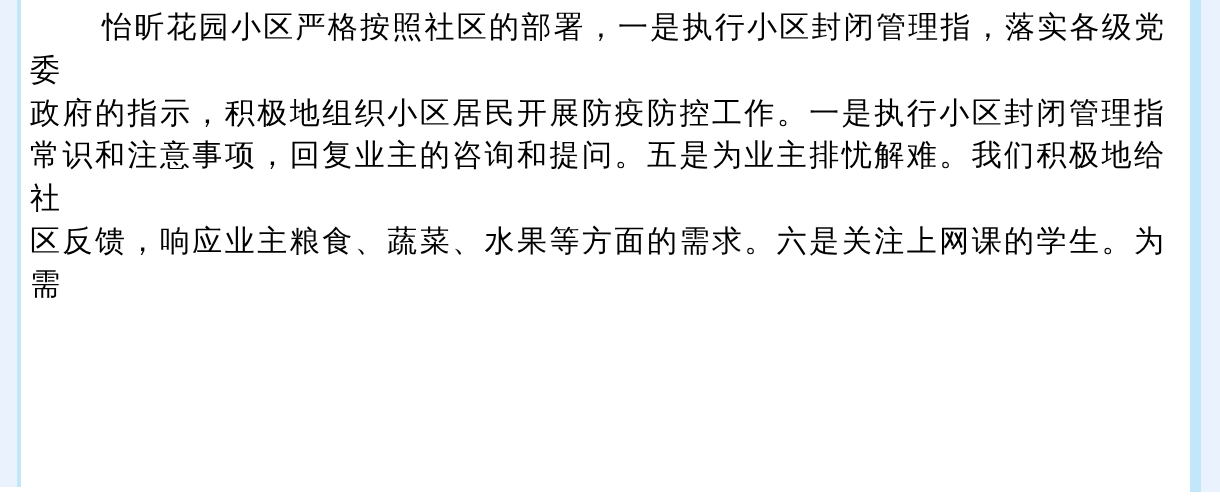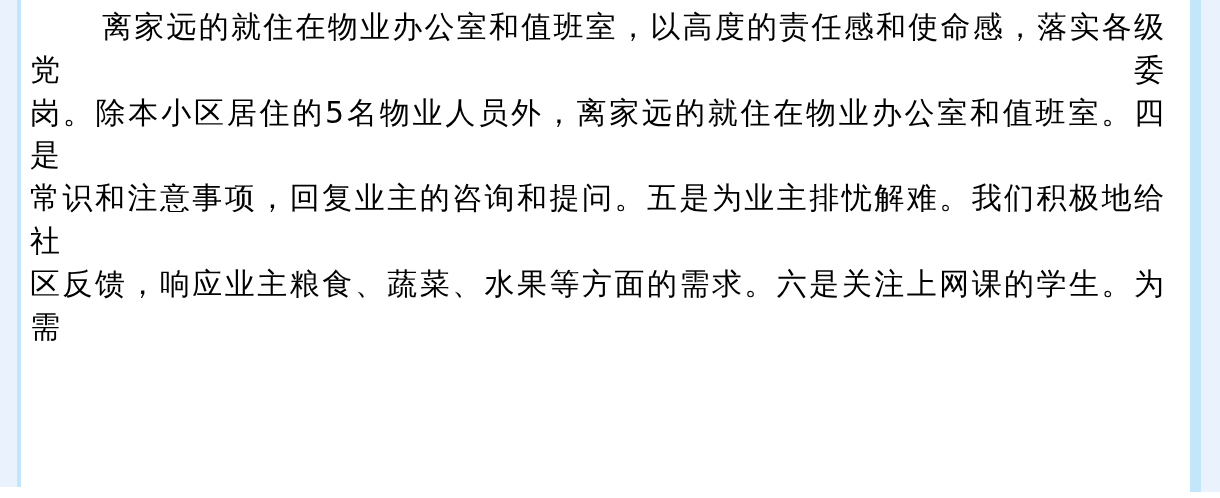--- a/index.html
+++ b/index.html
@@ -56,17 +56,17 @@
 </style>
 </head>
 <body>
 
 <div class="edge left-band"></div>
 <div class="edge left-stripe"></div>
 <div class="edge right-stripe"></div>
 <div class="edge right-band"></div>
 
 <div class="doc-body" id="doc-body">
-    <div class="line justify indent">离家远的就住在物业办公室和值班室，以高度的责任感和使命感，落实各级党委</div>
-    <div class="line justify">岗。除本小区居住的5名物业人员外，离家远的就住在物业办公室和值班室。四是</div>
+    <div class="line justify indent">怡昕花园小区严格按照社区的部署，一是执行小区封闭管理指，落实各级党委</div>
+    <div class="line justify">政府的指示，积极地组织小区居民开展防疫防控工作。一是执行小区封闭管理指</div>
     <div class="line justify">常识和注意事项，回复业主的咨询和提问。五是为业主排忧解难。我们积极地给社</div>
     <div class="line justify">区反馈，响应业主粮食、蔬菜、水果等方面的需求。六是关注上网课的学生。为需</div>
   </div>
 
 </body></html>

